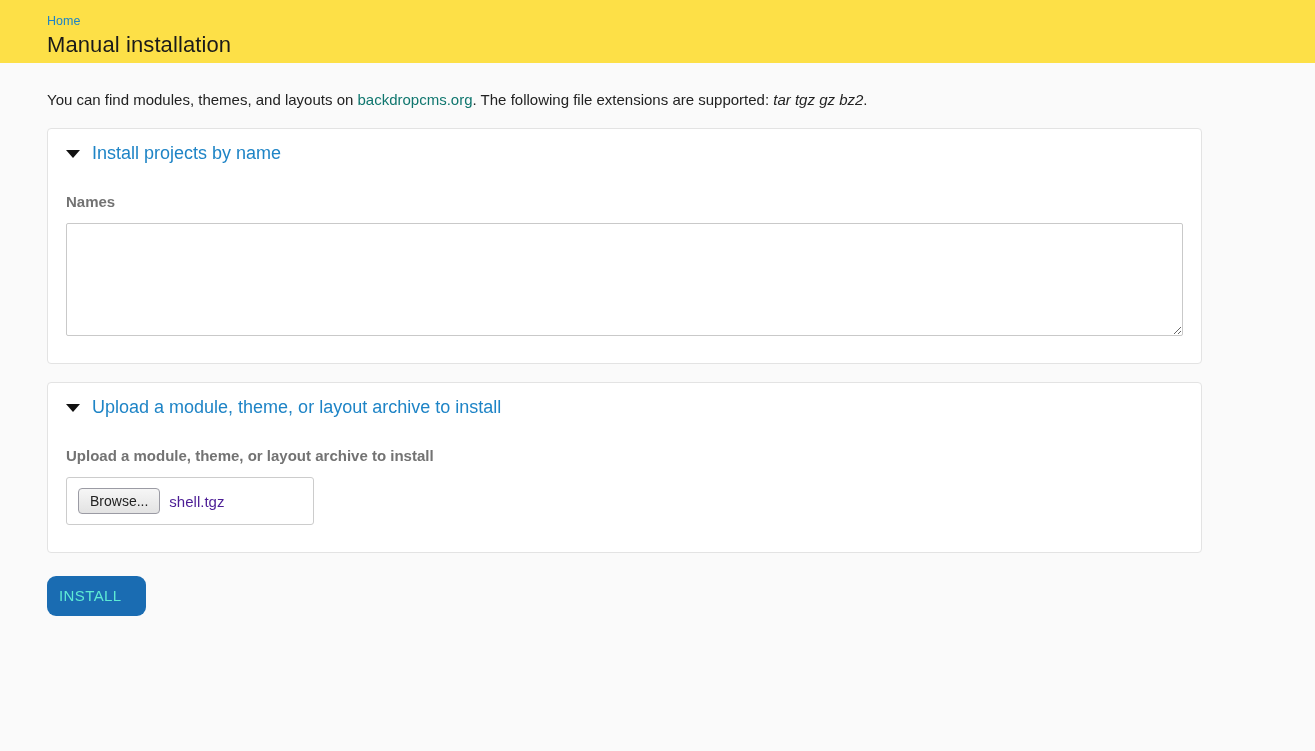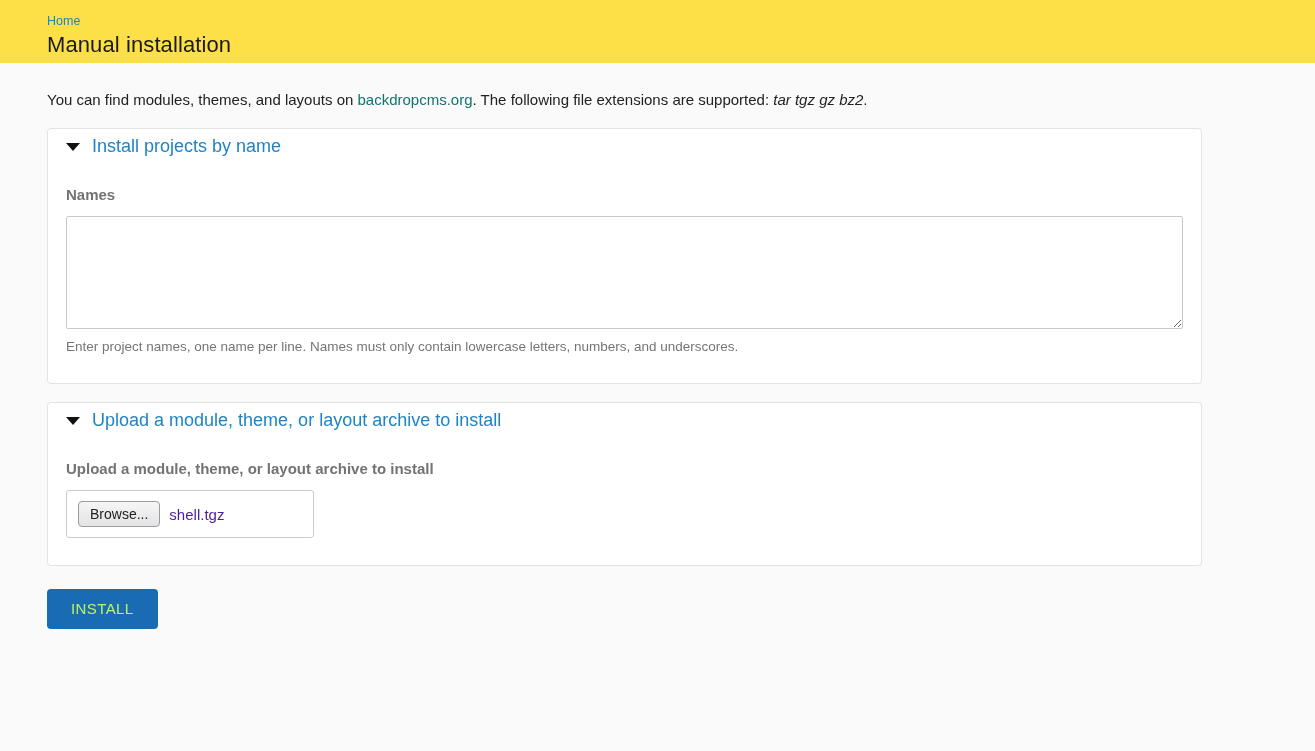--- a/index.html
+++ b/index.html
@@ -49,21 +49,21 @@
     cursor: pointer;
   }
   .italic { font-style: italic; text-align: right; }
 
   
   .panel {
     background: #ffffff;
     border: 1px solid #e3e3e3;
     border-radius: 4px;
     margin-top: 18px;
-    padding: 7px 18px 27px 18px;
+    padding: 14px 18px 27px 18px;
   }
   .panel.collapsed {
     margin-top: 17px;
     padding: 12px 18px 12px 18px;
   }
   .panel-legend {
     display: flex;
     align-items: center;
     cursor: pointer;
   }
@@ -146,27 +146,27 @@
     margin-left: 9px;
     font-size: 15px;
     color: #4c1d95;
   }
 
   
   .install-btn {
     margin-top: 23px;
     display: inline-block;
     background: #1a6cb2;
-    color: #bef264;
+    color: #5eead4;
     border: none;
-    border-radius: 4px;
+    border-radius: 9px;
     font-family: "Liberation Sans", sans-serif;
     font-size: 15px;
     letter-spacing: 0.4px;
-    padding: 11px 24px 12px 24px;
+    padding: 11px 24px 12px 12px;
     cursor: pointer;
   }
 </style>
 </head>
 <body>
 
 <div class="page-header">
   <div>
     <a class="breadcrumb-link" href="#">Home</a>
   </div>
@@ -178,21 +178,20 @@
   <p class="intro"><span>You can find modules, themes, and layouts on </span><a href="#">backdropcms.org</a><span>. The following file extensions are supported: </span><span class="italic">tar tgz gz bz2</span><span>.</span></p>
 
   
   <div class="panel">
     <div class="panel-legend">
       <span class="tri tri-down"></span>
       <a class="legend-link" href="#">Install projects by name</a>
     </div>
     <div class="field-label">Names</div>
     <textarea class="names-textarea" style=""></textarea>
-    <div class="description">Enter project names, one name per line. Names must only contain lowercase letters, numbers, and underscores.</div>
   </div>
 
   
 
   
   <div class="panel">
     <div class="panel-legend">
       <span class="tri tri-down"></span>
       <a class="legend-link" href="#">Upload a module, theme, or layout archive to install</a>
     </div>

